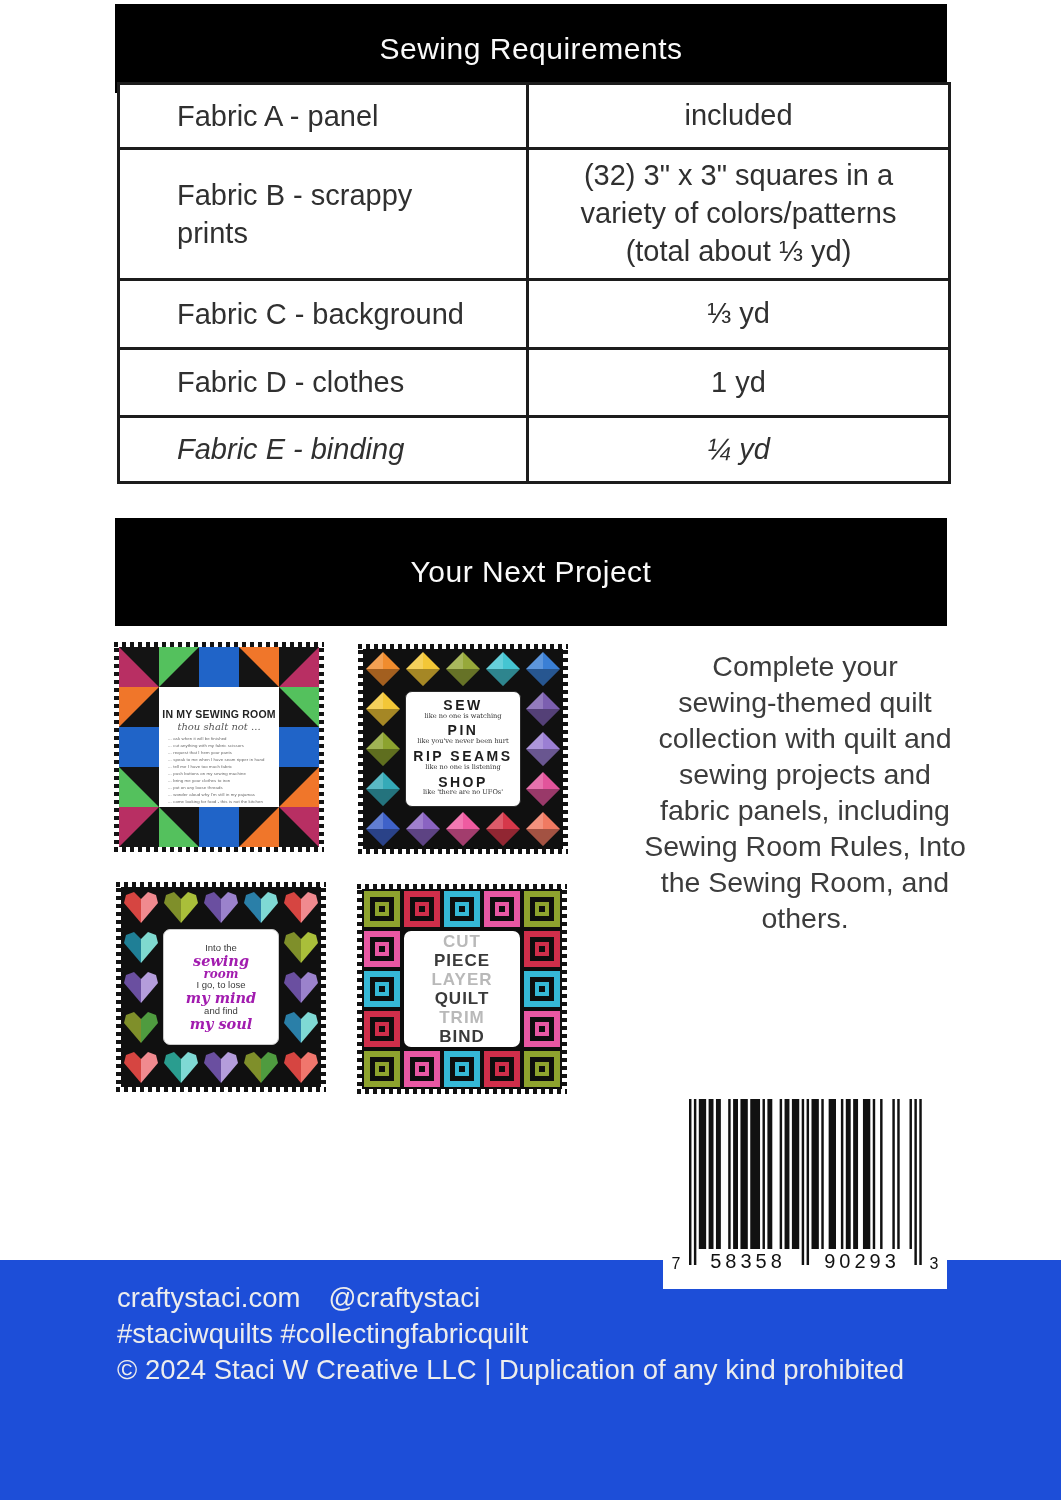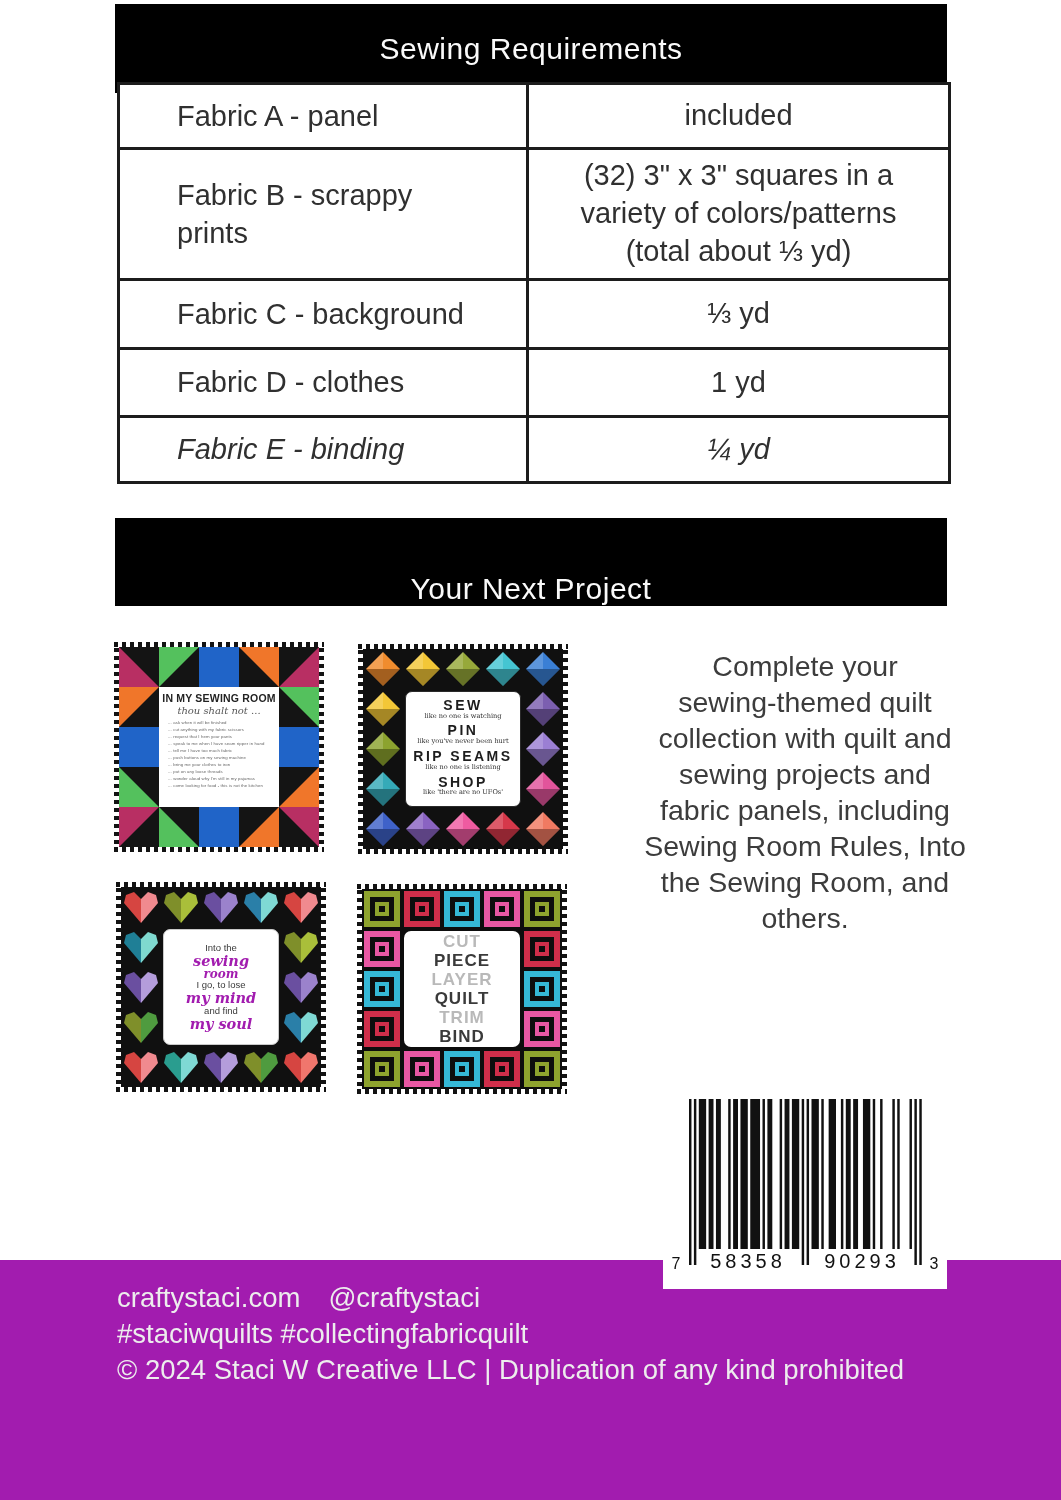--- a/index.html
+++ b/index.html
@@ -4,21 +4,21 @@
 <style>
   html,body{margin:0;padding:0;background:#ffffff;}
   .page{position:relative;width:1061px;height:1500px;background:#ffffff;overflow:hidden;
         font-family:"Liberation Sans",sans-serif;color:#2e2e2e;}
 
   
   .banner{position:absolute;left:115px;width:832px;background:#000;color:#fafafa;
           display:flex;align-items:center;justify-content:center;
           font-size:30px;letter-spacing:.5px;}
   .banner.hdr{top:4px;height:89px;}
-  .banner.next{top:518px;height:88px;align-items:flex-end;}
+  .banner.next{top:518px;height:108px;}
 
   
   .fr-table{position:absolute;left:117px;top:82px;width:828px;border:3px solid #1c1c1c;
             background:#fff;font-size:29px;color:#303030;}
   .fr-row{display:flex;}
   .fr-row + .fr-row{border-top:3px solid #1c1c1c;}
   .fr-cl{width:409px;border-right:3px solid #1c1c1c;display:flex;flex-direction:column;
          justify-content:center;padding-left:57px;box-sizing:border-box;line-height:1.32;}
   .fr-cr{flex:1;display:flex;flex-direction:column;align-items:center;justify-content:center;
          text-align:center;line-height:1.3;}
@@ -29,21 +29,21 @@
           repeating-linear-gradient(90deg,#131313 0 4px,#fff 4px 8px),
           repeating-linear-gradient(90deg,#131313 0 4px,#fff 4px 8px),
           repeating-linear-gradient(0deg,#131313 0 4px,#fff 4px 8px),
           repeating-linear-gradient(0deg,#131313 0 4px,#fff 4px 8px);
         background-size:100% 5px,100% 5px,5px 100%,5px 100%;
         background-position:left top,left bottom,left top,right top;
         background-repeat:no-repeat;}
   .tile svg{position:absolute;left:5px;top:5px;}
   .panel{position:absolute;background:#fff;z-index:3;display:flex;flex-direction:column;
          align-items:center;text-align:center;box-sizing:border-box;}
-  .p1{left:45px;top:45px;width:120px;height:120px;padding-top:5px;}
+  .p1{left:45px;top:45px;width:120px;height:120px;padding-top:21px;}
   .p1 .h1{font-size:10.5px;font-weight:bold;color:#222;text-transform:uppercase;letter-spacing:.2px;}
   .p1 .h2{font-family:"DejaVu Serif",serif;font-style:italic;font-size:10px;color:#555;margin:1px 0 4px 0;}
   .p1 .rule{font-size:4.3px;color:#666;line-height:1.62;text-align:left;align-self:flex-start;
             padding-left:9px;letter-spacing:.1px;}
   .p2,.p3,.p4{left:47px;top:47px;width:116px;height:116px;justify-content:center;border-radius:7px;}
   .p2{border:1px solid #2a2a2a;}
   .p3{border:1px solid #c9c9c9;}
   .q2word{font-size:14px;font-weight:bold;color:#1d1d1d;letter-spacing:2.5px;line-height:1.05;}
   .q2sub{font-family:"DejaVu Serif",serif;font-size:6.6px;color:#2c2c2c;margin-bottom:3px;line-height:1.2;}
   .q3sans{font-size:9.5px;color:#3a3a3a;line-height:1.15;}
@@ -59,21 +59,21 @@
 
   
   .barcode{position:absolute;left:663px;top:1093px;width:284px;height:196px;background:#fff;z-index:5;}
   .bc-digit{position:absolute;top:157px;font-size:20px;color:#111;background:#fff;}
   .bcd-left{left:3px;width:20px;text-align:center;font-size:16px;top:162px;}
   .bcd-g1{left:37px;width:96px;text-align:center;letter-spacing:4px;}
   .bcd-g2{left:151px;width:96px;text-align:center;letter-spacing:4px;}
   .bcd-right{left:261px;width:20px;text-align:center;font-size:16px;top:162px;}
 
   
-  .footer{position:absolute;left:0;top:1260px;width:1061px;height:240px;background:#a21caf;z-index:2;}
+  .footer{position:absolute;left:0;top:1260px;width:1061px;height:240px;background:#1d4ed8;z-index:2;}
   .footer-text{position:absolute;left:117px;top:20px;width:900px;color:#ededed;
                font-size:27.5px;line-height:36px;}
   .footer-gap{display:inline-block;width:28px;}
 </style>
 </head>
 <body>
 
 <div class="page">
 
   <div class="banner hdr">

